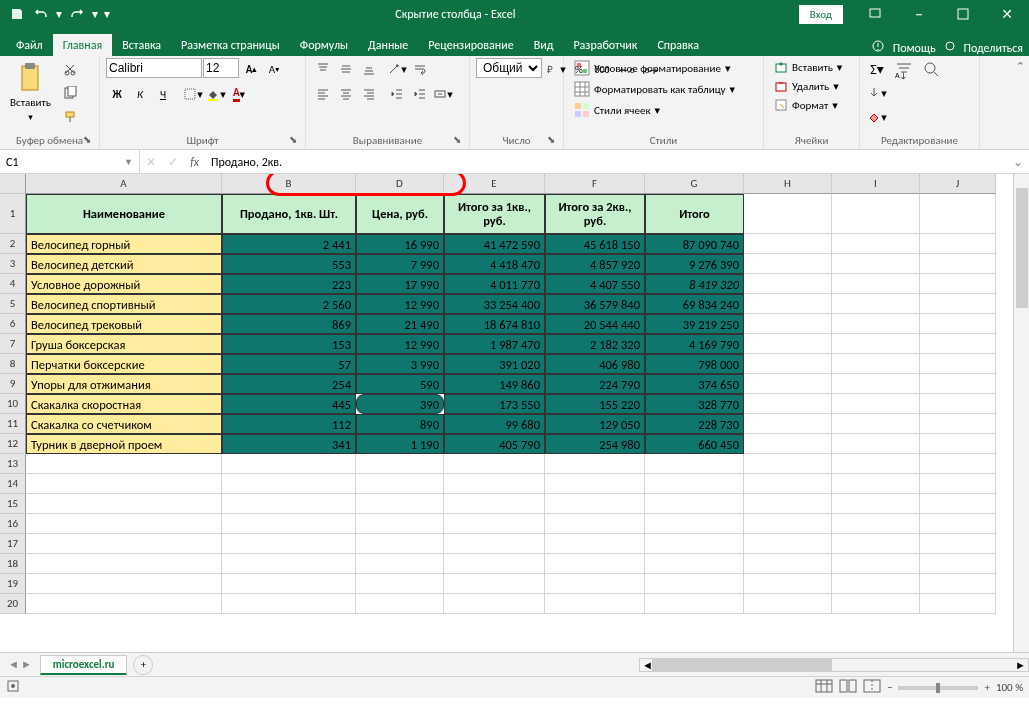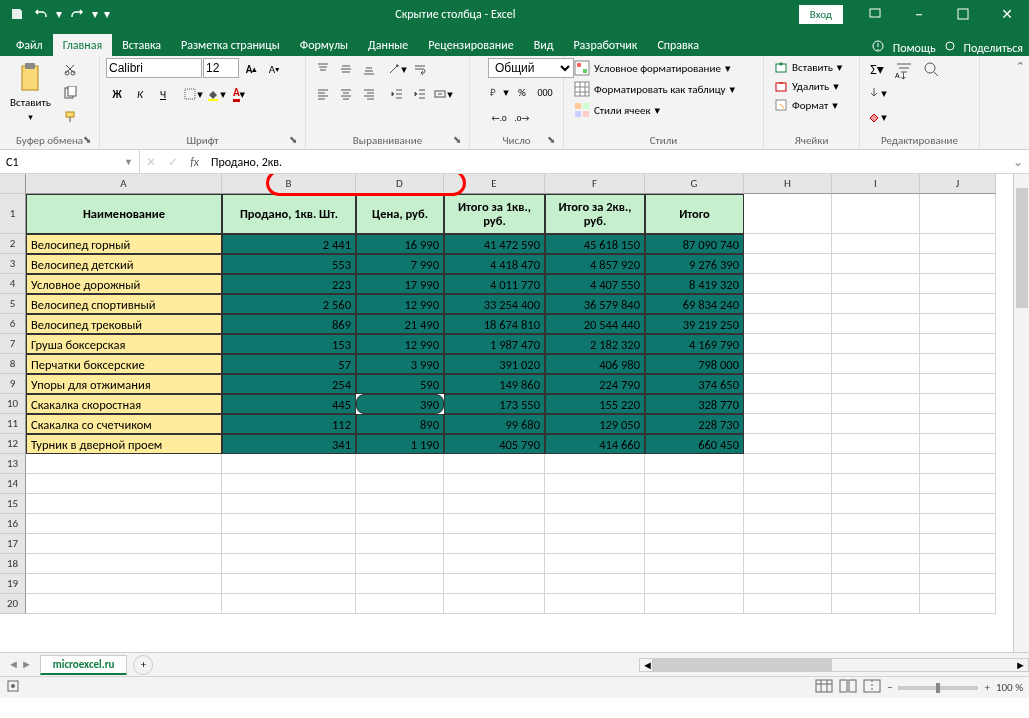--- a/index.html
+++ b/index.html
@@ -250,21 +250,21 @@
               <rect x="2" y="4" width="10" height="6" fill="none" stroke="#555"></rect>
               <path stroke="#555" d="M5 7h4"></path>
             </svg>▾</div>
       </div>
     </div>
     <div class="glabel">Выравнивание</div>
     <div class="launcher">⬊</div>
   </div>
 
   <div class="group" style="position:relative;width:94px;">
-    <div class="gbody" style="flex-direction:column;gap:3px;margin-left:12px;">
+    <div class="gbody" style="gap:3px;">
       <select style="width:86px;"><option>Общий</option></select>
       <div class="rowbtns">
         <div class="smbtn"><svg width="14" height="14">
               <text x="1" y="11" font-size="10" fill="#555">₽</text>
             </svg>▾</div>
         <div class="smbtn">%</div>
         <div class="smbtn" style="font-size:10px;">000</div>
       </div>
       <div class="rowbtns">
         <div class="smbtn" style="font-size:9px;">←.0</div>
@@ -425,21 +425,21 @@
           <div class="cell empty" style="width: 88px;"></div>
           <div class="cell empty" style="width: 88px;"></div>
           <div class="cell empty" style="width: 76px;"></div>
         </div>
         <div class="dr">
           <div class="cell name" style="width: 196px;">Условное дорожный</div>
           <div class="cell num" style="width: 134px;">223</div>
           <div class="cell num" style="width: 88px;">17 990</div>
           <div class="cell num" style="width: 101px;">4 011 770</div>
           <div class="cell num" style="width: 100px;">4 407 550</div>
-          <div class="cell num" style="width: 99px;">8 419 320</div>
+          <div class="cell num" style="width: 99px; font-style: italic;">8 419 320</div>
           <div class="cell empty" style="width: 88px;"></div>
           <div class="cell empty" style="width: 88px;"></div>
           <div class="cell empty" style="width: 76px;"></div>
         </div>
         <div class="dr">
           <div class="cell name" style="width: 196px;">Велосипед спортивный</div>
           <div class="cell num" style="width: 134px;">2 560</div>
           <div class="cell num" style="width: 88px;">12 990</div>
           <div class="cell num" style="width: 101px;">33 254 400</div>
           <div class="cell num" style="width: 100px;">36 579 840</div>
@@ -512,21 +512,21 @@
           <div class="cell num" style="width: 99px;">228 730</div>
           <div class="cell empty" style="width: 88px;"></div>
           <div class="cell empty" style="width: 88px;"></div>
           <div class="cell empty" style="width: 76px;"></div>
         </div>
         <div class="dr">
           <div class="cell name" style="width: 196px;">Турник в дверной проем</div>
           <div class="cell num" style="width: 134px;">341</div>
           <div class="cell num" style="width: 88px;">1 190</div>
           <div class="cell num" style="width: 101px;">405 790</div>
-          <div class="cell num" style="width: 100px;">414 660</div>
+          <div class="cell num" style="width: 100px;">254 980</div>
           <div class="cell num" style="width: 99px;">660 450</div>
           <div class="cell empty" style="width: 88px;"></div>
           <div class="cell empty" style="width: 88px;"></div>
           <div class="cell empty" style="width: 76px;"></div>
         </div>
         <div class="dr">
           <div class="cell empty" style="width: 196px;"></div>
           <div class="cell empty" style="width: 134px;"></div>
           <div class="cell empty" style="width: 88px;"></div>
           <div class="cell empty" style="width: 101px;"></div>

